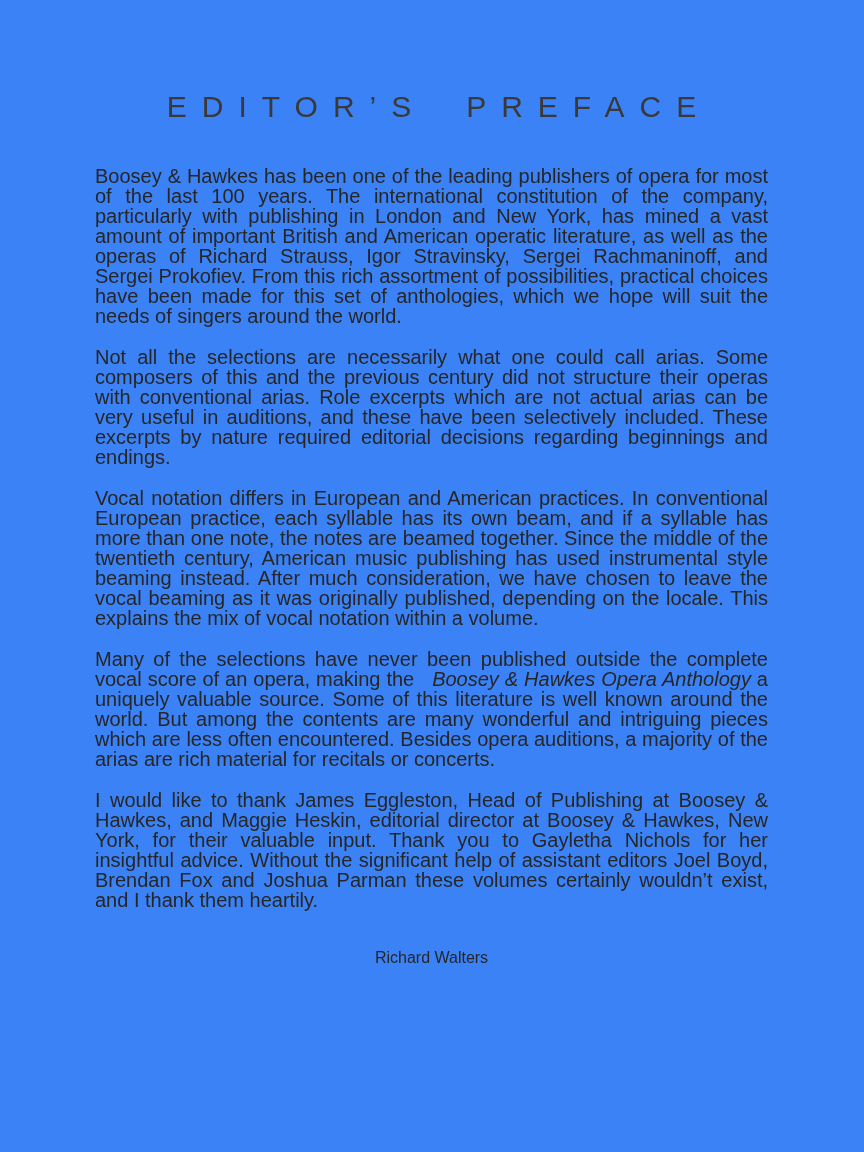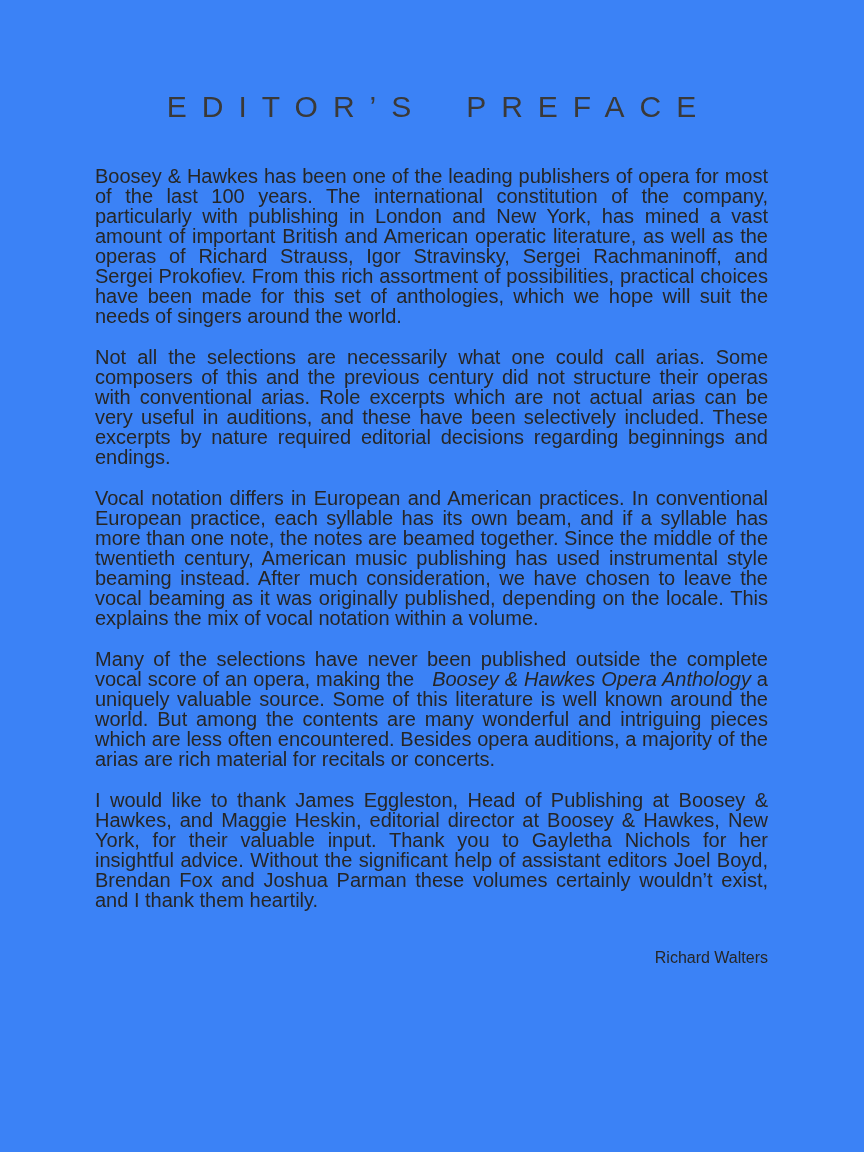--- a/index.html
+++ b/index.html
@@ -39,21 +39,21 @@
   }
   .preface-body p:last-child {
     margin-bottom: 4px;
   }
   .preface-body em {
     font-style: italic;
     margin-left: 12px;
   }
   .signature-block {
     margin-top: 38px;
-    text-align: right;
+    text-align: center;
     font-size: 16px;
     line-height: 20.8px;
     color: #262626;
   }
 </style>
 </head>
 <body>
 
 <div class="page">
   <h1 class="preface-title">EDITOR’S PREFACE</h1>

